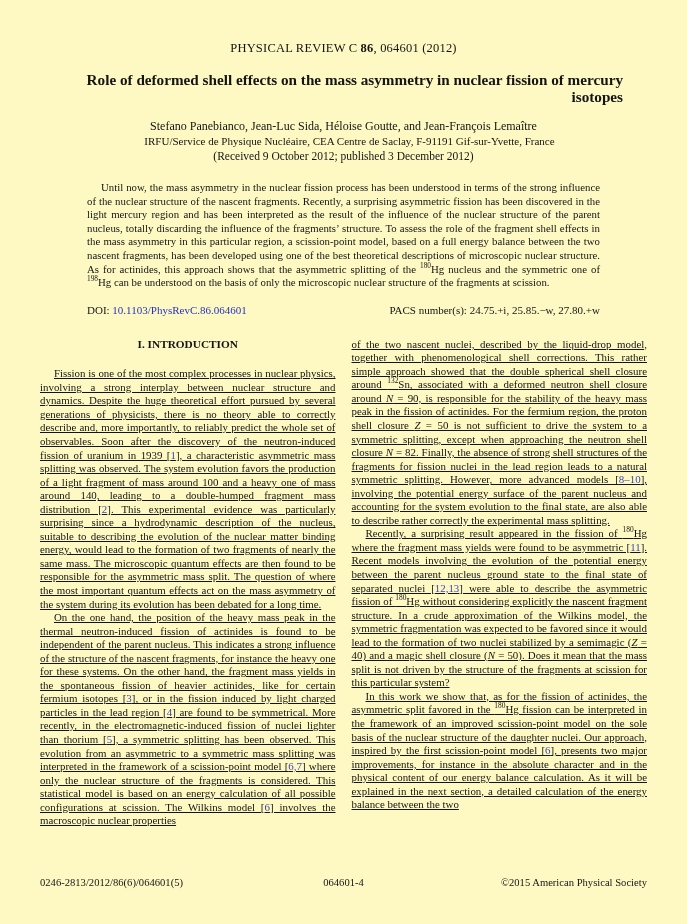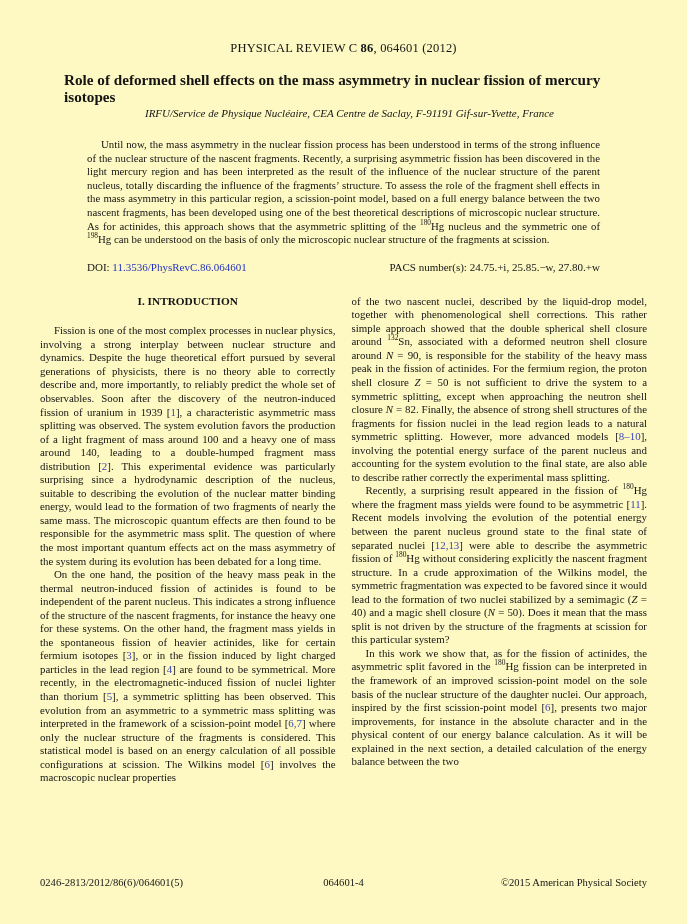--- a/index.html
+++ b/index.html
@@ -16,34 +16,33 @@
   .journal-line {
     padding-top: 41px;
     text-align: center;
     font-size: 12.5px;
     letter-spacing: 0.2px;
   }
   .journal-line .vol { font-weight: bold; }
   .paper-title {
     margin-top: 15px;
     padding: 0 64px;
-    text-align: left;
+    text-align: right;
     font-weight: bold;
     font-size: 15.2px;
     line-height: 1.15;
   }
   .authors {
     margin-top: 13px;
     text-align: center;
     font-size: 12px;
   }
   .affil {
     margin-top: 1px;
     text-align: center;
-    font-style: italic;
     font-size: 11px;
     margin-left: 12px;
   }
   .authors.second { margin-top: 12px; }
   .received {
     margin-top: 3px;
     text-align: center;
     font-size: 11.5px;
   }
   .abstract {
@@ -71,21 +70,21 @@
     line-height: 13.55px;
     text-align: justify;
   }
   .section-heading {
     text-align: center;
     font-weight: bold;
     font-size: 11.3px;
     margin-bottom: 16px;
     text-indent: 0;
   }
-  .para { text-indent: 14px; }
+  .para { text-indent: 14px; text-decoration: underline; }
   .para.noindent { text-indent: 0; }
   .r-c { color: #3a43b6; }
   .r-m { font-style: italic; }
   sup.r-s { font-size: 0.68em; line-height: 0; }
   .footer {
     position: absolute;
     left: 40px;
     right: 40px;
     top: 877px;
     display: flex;
@@ -99,27 +98,29 @@
 <body>
 
 <div class="page">
 
   <div class="journal-line">
     <span>PHYSICAL REVIEW C </span><span class="vol">86</span><span>, 064601 (2012)</span>
   </div>
 
   <div class="paper-title">Role of deformed shell effects on the mass asymmetry in nuclear fission of mercury isotopes</div>
 
+  <div class="authors">Stefano Panebianco, Jean-Luc Sida, Héloise Goutte, and Jean-François Lemaître</div>
   <div class="affil">IRFU/Service de Physique Nucléaire, CEA Centre de Saclay, F-91191 Gif-sur-Yvette, France</div>
 
+  <div class="received">(Received 9 October 2012; published 3 December 2012)</div>
 
   <div class="abstract"><span class="r-t">Until now, the mass asymmetry in the nuclear fission process has been understood in terms of the strong influence of the nuclear structure of the nascent fragments. Recently, a surprising asymmetric fission has been discovered in the light mercury region and has been interpreted as the result of the influence of the nuclear structure of the parent nucleus, totally discarding the influence of the fragments’ structure. To assess the role of the fragment shell effects in the mass asymmetry in this particular region, a scission-point model, based on a full energy balance between the two nascent fragments, has been developed using one of the best theoretical descriptions of microscopic nuclear structure. As for actinides, this approach shows that the asymmetric splitting of the </span><sup class="r-s">180</sup><span class="r-t">Hg nucleus and the symmetric one of </span><sup class="r-s">198</sup><span class="r-t">Hg can be understood on the basis of only the microscopic nuclear structure of the fragments at scission.</span></div>
 
   <div class="doi-pacs">
-    <span><span>DOI: </span><span class="doi-link">11.3536/PhysRevC.86.064601</span></span>
+    <span><span>DOI: </span><span class="doi-link">10.1103/PhysRevC.86.064601</span></span>
     <span>PACS number(s):  24.75.+i, 25.85.−w, 27.80.+w</span>
   </div>
 
   <div class="columns">
     <div class="col">
       <div class="section-heading">I. INTRODUCTION</div>
       <div class="para"><span class="r-t">Fission is one of the most complex processes in nuclear physics, involving a strong interplay between nuclear structure and dynamics. Despite the huge theoretical effort pursued by several generations of physicists, there is no theory able to correctly describe and, more importantly, to reliably predict the whole set of observables. Soon after the discovery of the neutron-induced fission of uranium in 1939 [</span><span class="r-c">1</span><span class="r-t">], a characteristic asymmetric mass splitting was observed. The system evolution favors the production of a light fragment of mass around 100 and a heavy one of mass around 140, leading to a double-humped fragment mass distribution [</span><span class="r-c">2</span><span class="r-t">]. This experimental evidence was particularly surprising since a hydrodynamic description of the nucleus, suitable to describing the evolution of the nuclear matter binding energy, would lead to the formation of two fragments of nearly the same mass. The microscopic quantum effects are then found to be responsible for the asymmetric mass split. The question of where the most important quantum effects act on the mass asymmetry of the system during its evolution has been debated for a long time.</span></div>
       <div class="para"><span class="r-t">On the one hand, the position of the heavy mass peak in the thermal neutron-induced fission of actinides is found to be independent of the parent nucleus. This indicates a strong influence of the structure of the nascent fragments, for instance the heavy one for these systems. On the other hand, the fragment mass yields in the spontaneous fission of heavier actinides, like for certain fermium isotopes [</span><span class="r-c">3</span><span class="r-t">], or in the fission induced by light charged particles in the lead region [</span><span class="r-c">4</span><span class="r-t">] are found to be symmetrical. More recently, in the electromagnetic-induced fission of nuclei lighter than thorium [</span><span class="r-c">5</span><span class="r-t">], a symmetric splitting has been observed. This evolution from an asymmetric to a symmetric mass splitting was interpreted in the framework of a scission-point model [</span><span class="r-c">6,7</span><span class="r-t">] where only the nuclear structure of the fragments is considered. This statistical model is based on an energy calculation of all possible configurations at scission. The Wilkins model [</span><span class="r-c">6</span><span class="r-t">] involves the macroscopic nuclear properties</span></div>
     </div>
     <div class="col">

